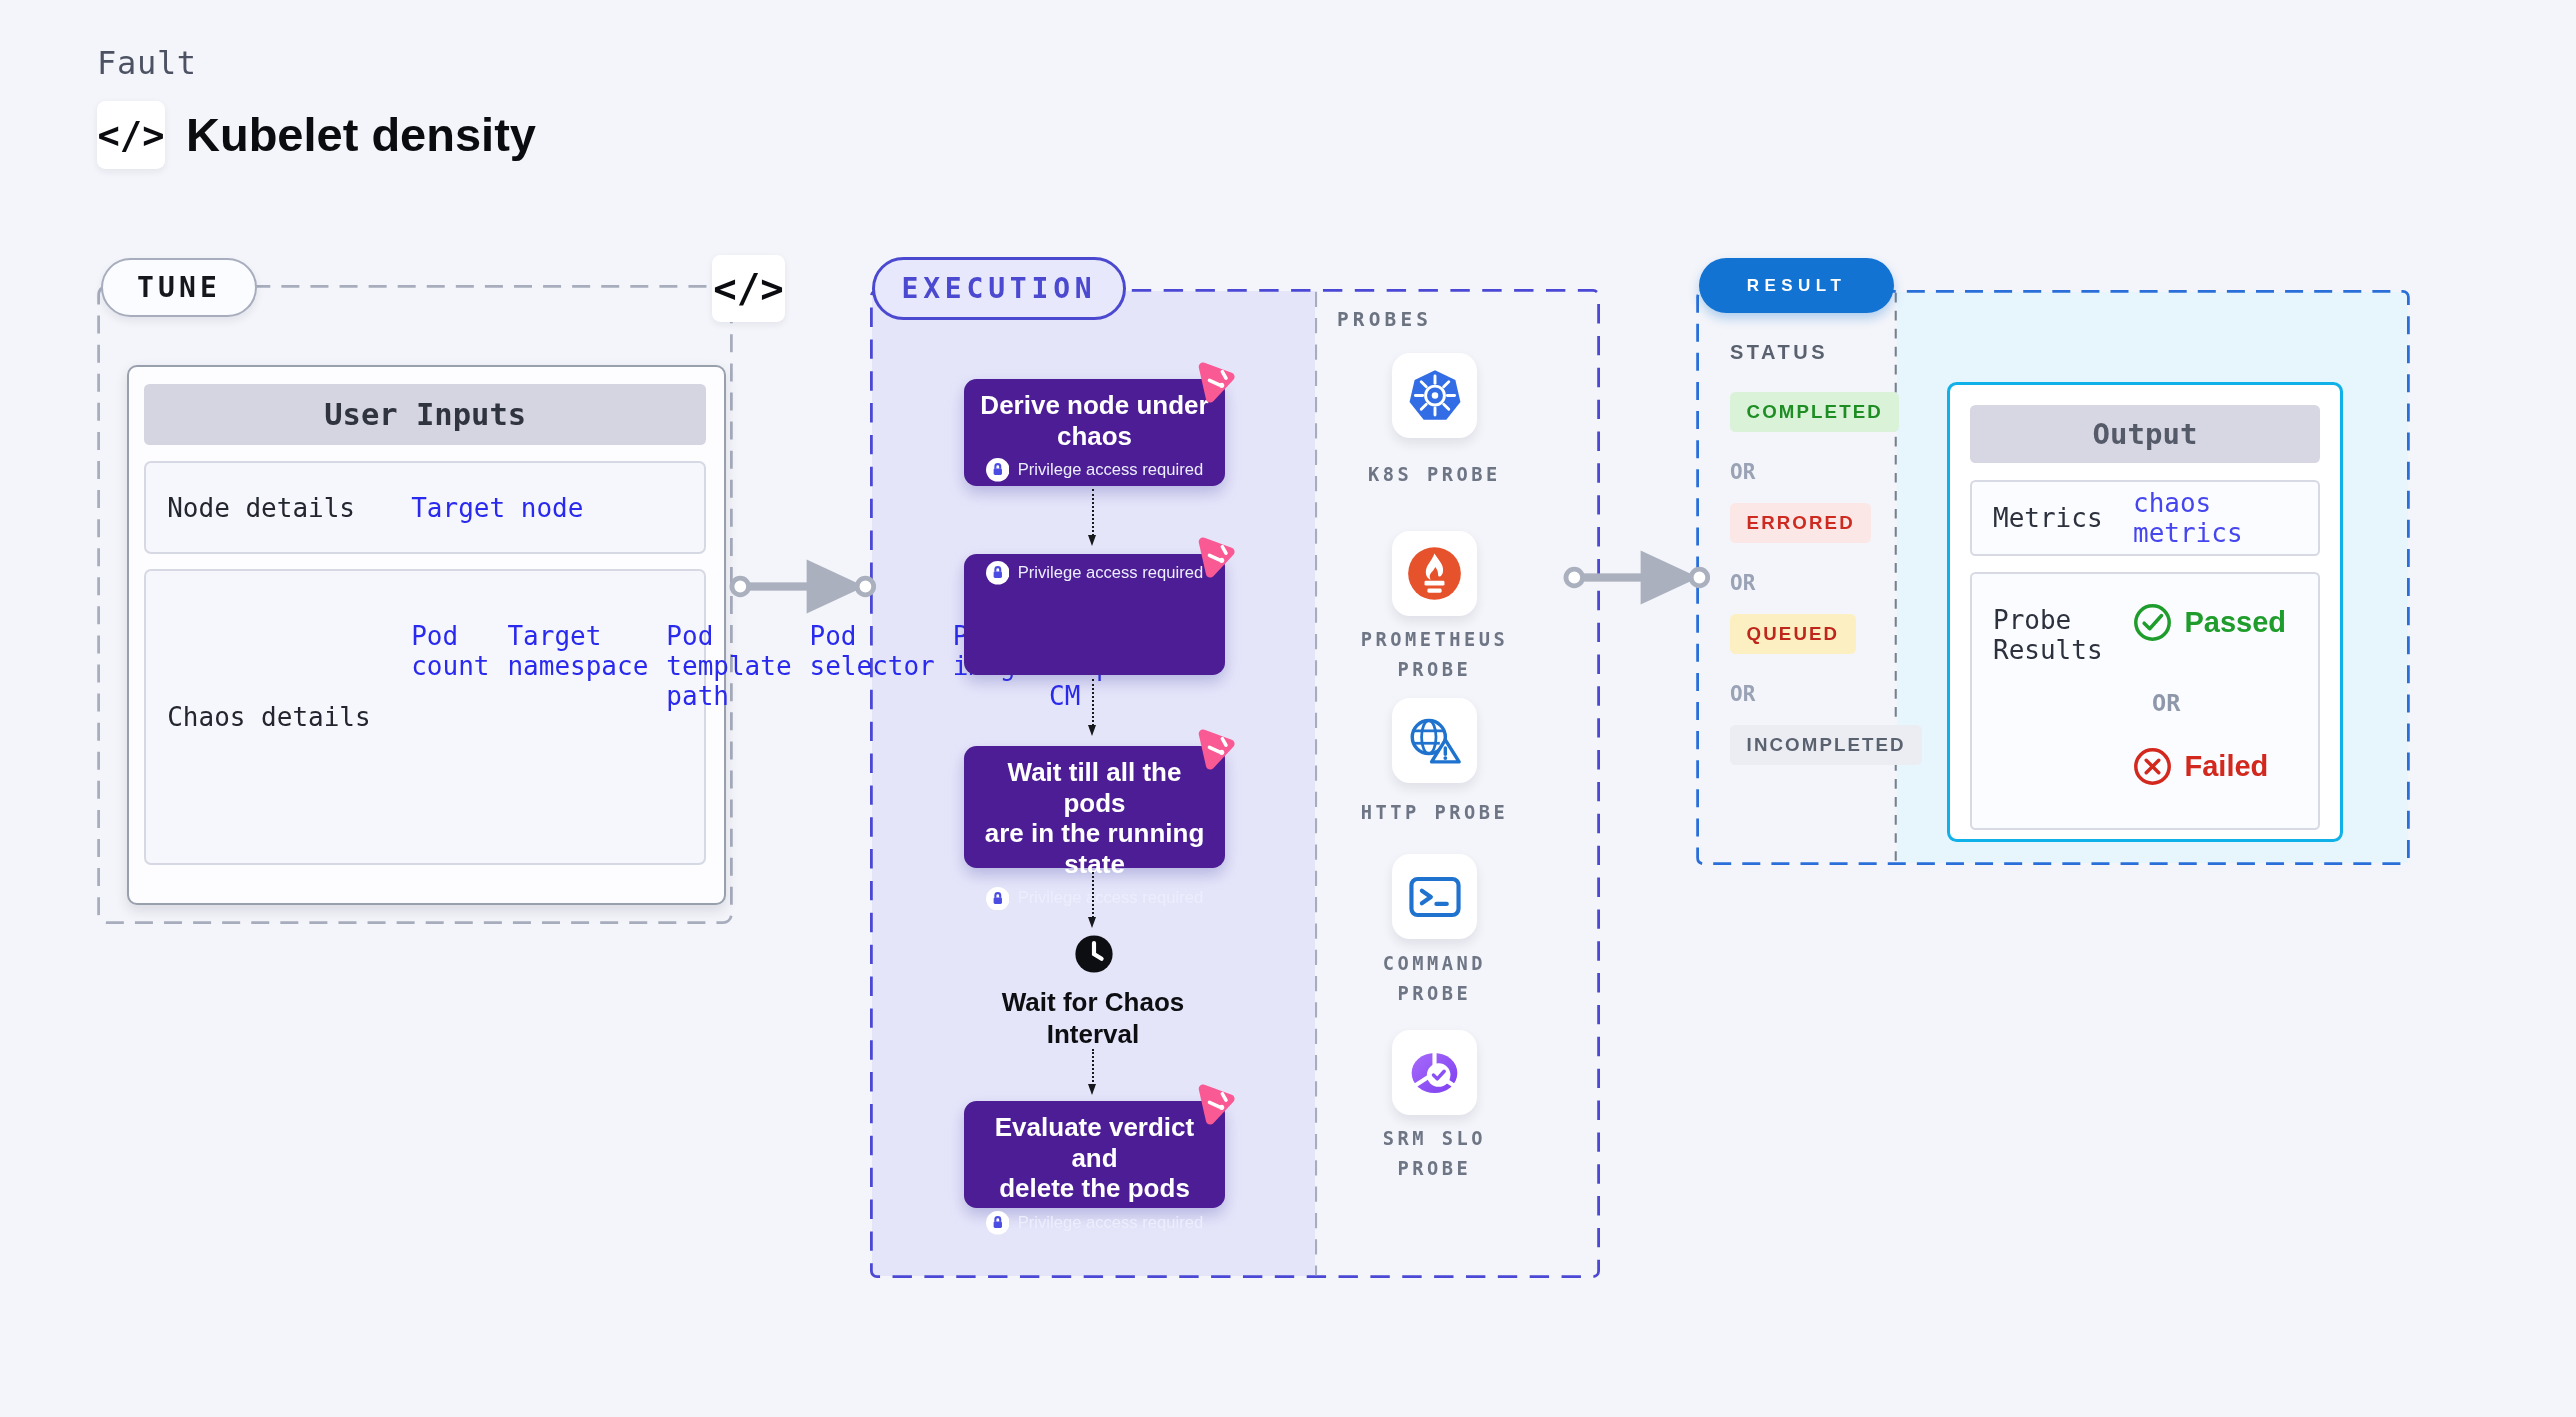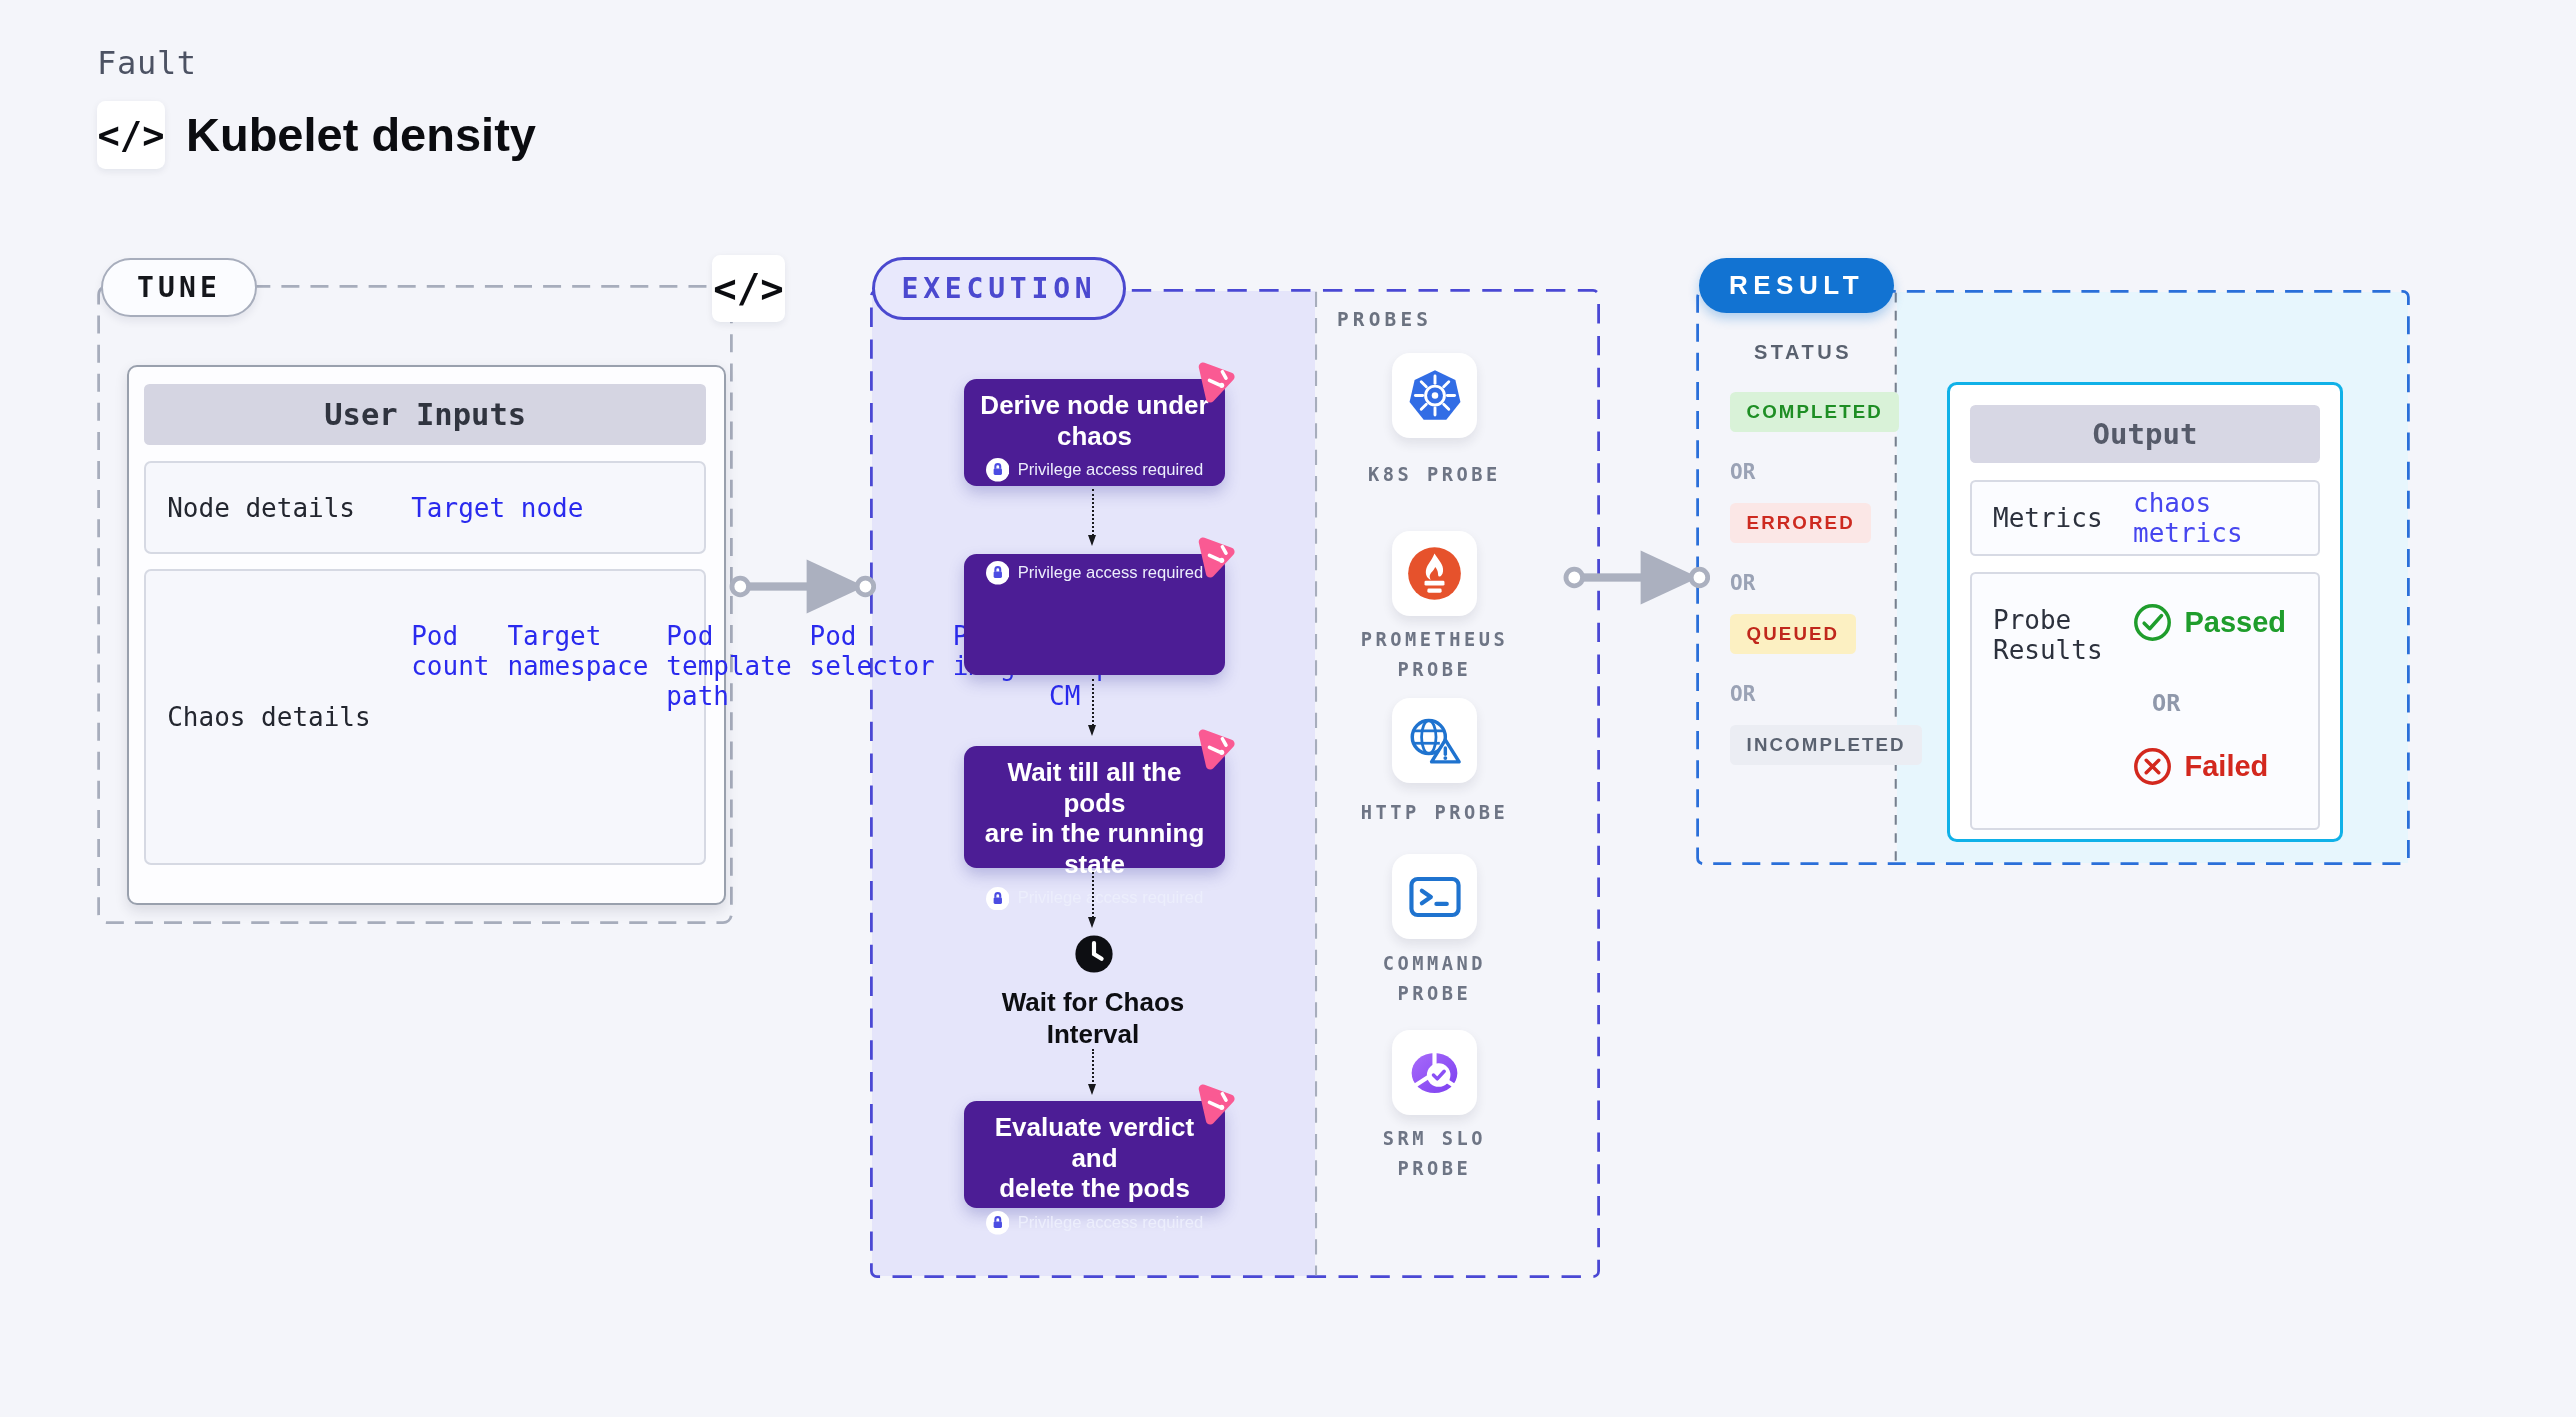--- a/index.html
+++ b/index.html
@@ -21,21 +21,21 @@
   .fillpurple{left:872px;top:291px;width:443px;height:985px;background:#e5e5fa;}
   .fillcyan{left:1897px;top:292px;width:511px;height:571px;background:#e7f6fd;}
 
   
   .pill{display:flex;align-items:center;justify-content:center;border-radius:32px;font-weight:bold;}
   .tune-pill{left:101px;top:258px;width:152px;height:55px;background:#fbfcff;border:2.8px solid #a7adbc;
     font-size:28px;letter-spacing:4.2px;color:#15171c;box-shadow:0 4.2px 8.3px rgba(20,25,60,.08);}
   .exec-pill{left:872px;top:257px;width:248px;height:57px;background:#e8e8fc;border:3.5px solid #4b49cf;
     font-size:28px;letter-spacing:4.8px;color:#4b49cf;}
   .result-pill{left:1699px;top:258px;width:195px;height:55px;background:#1273d2;border:none;
-    font-size:26px;letter-spacing:5.5px;color:#fff;box-shadow:0 5.5px 11px rgba(18,115,210,.30);}
+    font-size:17px;letter-spacing:5.5px;color:#fff;box-shadow:0 5.5px 11px rgba(18,115,210,.30);}
   .code-chip{left:712px;top:255px;width:73px;height:67px;background:#fff;border-radius:8.3px;
     box-shadow:0 2.8px 7px rgba(20,25,60,.07);display:flex;align-items:center;justify-content:center;
     font-size:39px;font-weight:bold;color:#0b0c10;}
 
   
   .ui-card{left:127px;top:365px;width:595px;height:536px;background:#fdfdff;border:2.8px solid #99a0ad;
     border-radius:10px;box-shadow:0 5.5px 12.5px rgba(30,35,60,.12);}
   .ui-header{left:15.2px;top:16.6px;width:562px;height:61px;background:#d5d5e2;border-radius:5.5px;
     display:flex;align-items:center;justify-content:center;font-size:30.5px;font-weight:bold;color:#30343f;}
   .ui-row{background:#f6f7fc;border:2.1px solid #d6d9e3;border-radius:7px;}
@@ -62,21 +62,21 @@
     line-height:1.22;color:#0d0e12;}
 
   
   .probes-label{left:1337px;top:308px;font-size:19.4px;font-weight:bold;letter-spacing:4.2px;color:#6b7280;}
   .probe-card{left:1392px;width:85px;height:85px;background:#fff;border-radius:18px;
     box-shadow:0 5.5px 11px rgba(30,35,60,.09);display:flex;align-items:center;justify-content:center;}
   .probe-name{left:1303px;width:263px;text-align:center;font-size:18.7px;font-weight:bold;letter-spacing:3.5px;
     color:#6e7585;line-height:1.6;}
 
   
-  .status-head{left:1730px;top:341px;font-size:20px;font-weight:bold;letter-spacing:3.5px;color:#59616f;margin-left:24px;}
+  .status-head{left:1730px;top:341px;font-size:20px;font-weight:bold;letter-spacing:3.5px;color:#59616f;}
   .badge{left:1730px;display:inline-block;padding:9px 16.6px;font-size:18.7px;font-weight:bold;
     letter-spacing:2.1px;border-radius:5.5px;}
   .b-success{background:#d9f2d8;color:#1e8e24;}
   .b-error{background:#fbe7e6;color:#cd2a20;}
   .b-warn{background:#fcf0c2;color:#c0271c;}
   .b-muted{background:#ebedf3;color:#5a6270;}
   .or{left:1730px;font-size:21px;font-weight:bold;color:#9aa2b5;}
 
   .output-card{left:1947px;top:382px;width:396px;height:460px;background:#fff;border:3.5px solid #10b1e8;
     border-radius:9.7px;padding:20px;box-sizing:border-box;}

